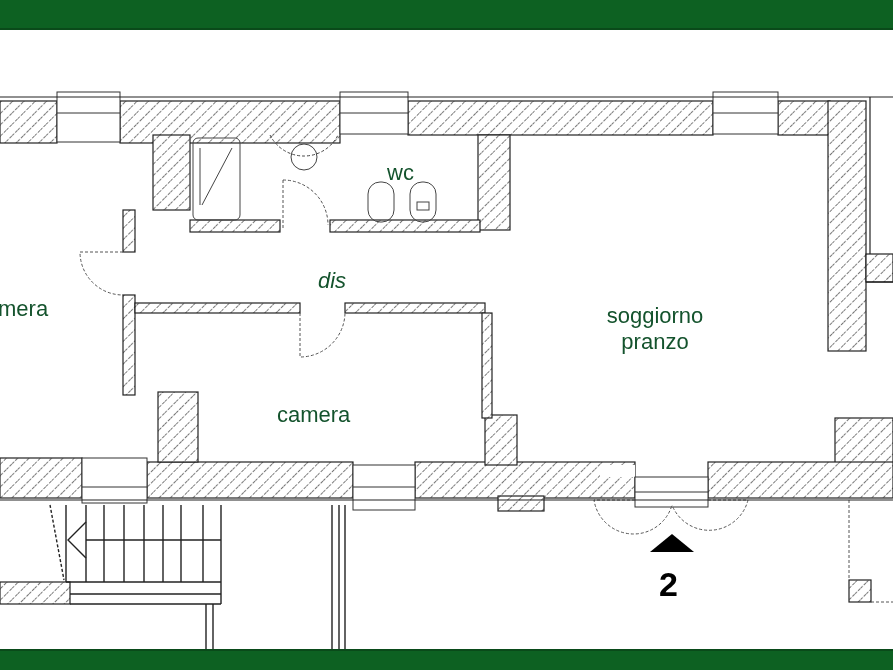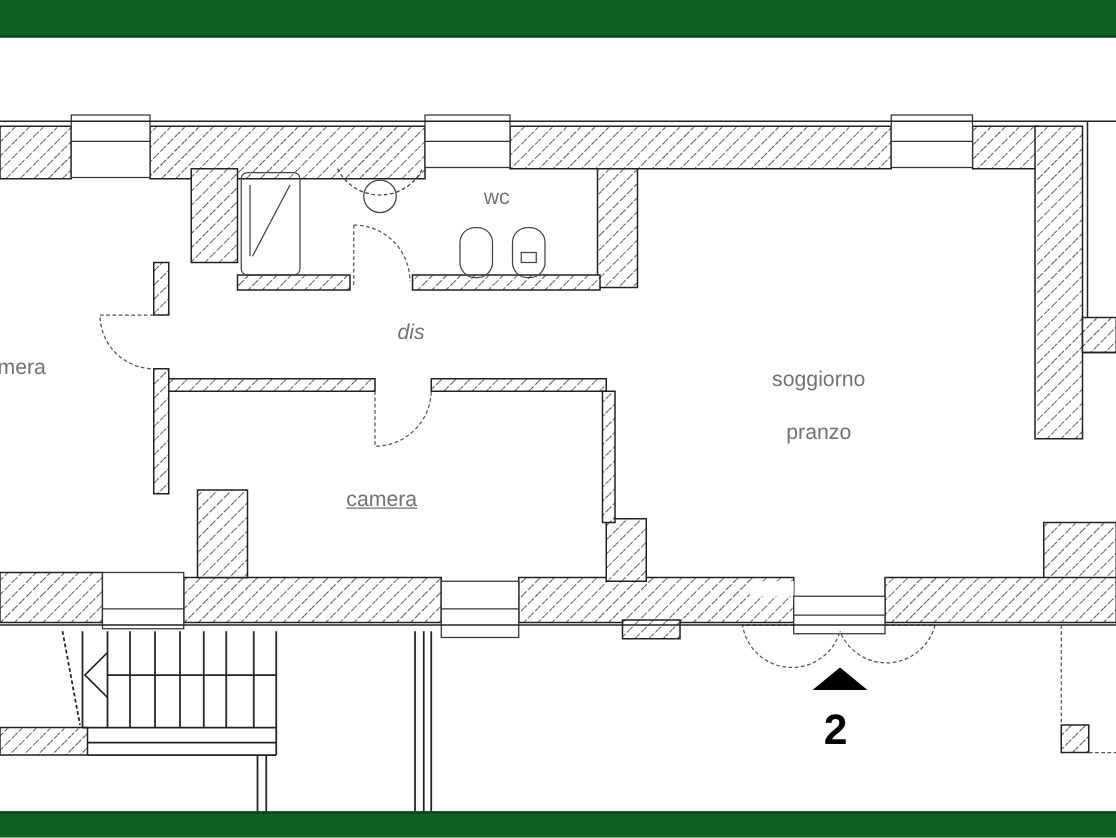--- a/index.html
+++ b/index.html
@@ -2,21 +2,21 @@
 <html><head>
 <meta charset="utf-8">
 <style>
   html, body { margin: 0; padding: 0; background: #ffffff; }
   body { width: 893px; height: 670px; position: relative; overflow: hidden;
          font-family: "Liberation Sans", sans-serif; }
   .bar { position: absolute; left: 0; width: 893px; background: #0d6122; }
   .bar.top { top: 0; height: 28px; border-bottom: 2px solid #0a4a1a; }
   .bar.bottom { top: 649px; height: 21px; border-top: 2px solid #0a4a1a; }
   svg.plan { position: absolute; left: 0; top: 0; }
-  .label { position: absolute; color: #737373; font-size: 17px; white-space: nowrap; }
+  .label { position: absolute; color: #14532d; font-size: 22px; white-space: nowrap; margin-top: 12px; }
   .label.center { text-align: center; line-height: 28px; }
   .entry-num { position: absolute; font-weight: bold; font-size: 34px; color: #000; }
 </style>
 </head>
 <body>
 
 <div class="bar top"></div>
 
 <svg class="plan" width="893" height="670" viewBox="0 0 893 670">
   <defs>
@@ -135,18 +135,18 @@
     <line x1="870" y1="97" x2="870" y2="254"></line>
     <line x1="866" y1="282" x2="893" y2="282"></line>
   </g>
 
   <polygon points="650,552 672,534 694,552" fill="#000"></polygon>
 </svg>
 
 <div class="label" style="left:-2px; top:284px;">mera</div>
 <div class="label" style="left:387px; top:148px;">wc</div>
 <div class="label" style="left:318px; top:256px;font-style:italic;">dis</div>
-<div class="label" style="left:277px; top:390px;text-decoration:underline;">camera</div>
+<div class="label" style="left:277px; top:390px;">camera</div>
 <div class="label center" style="left:590px; top:290px; width:130px;">soggiorno</div>
-<div class="label center" style="left:590px; top:332px; width:130px;">pranzo</div>
+<div class="label center" style="left:590px; top:316px; width:130px;">pranzo</div>
 <div class="entry-num" style="left:659px; top:565px;">2</div>
 
 <div class="bar bottom"></div>
 
 </body></html>

